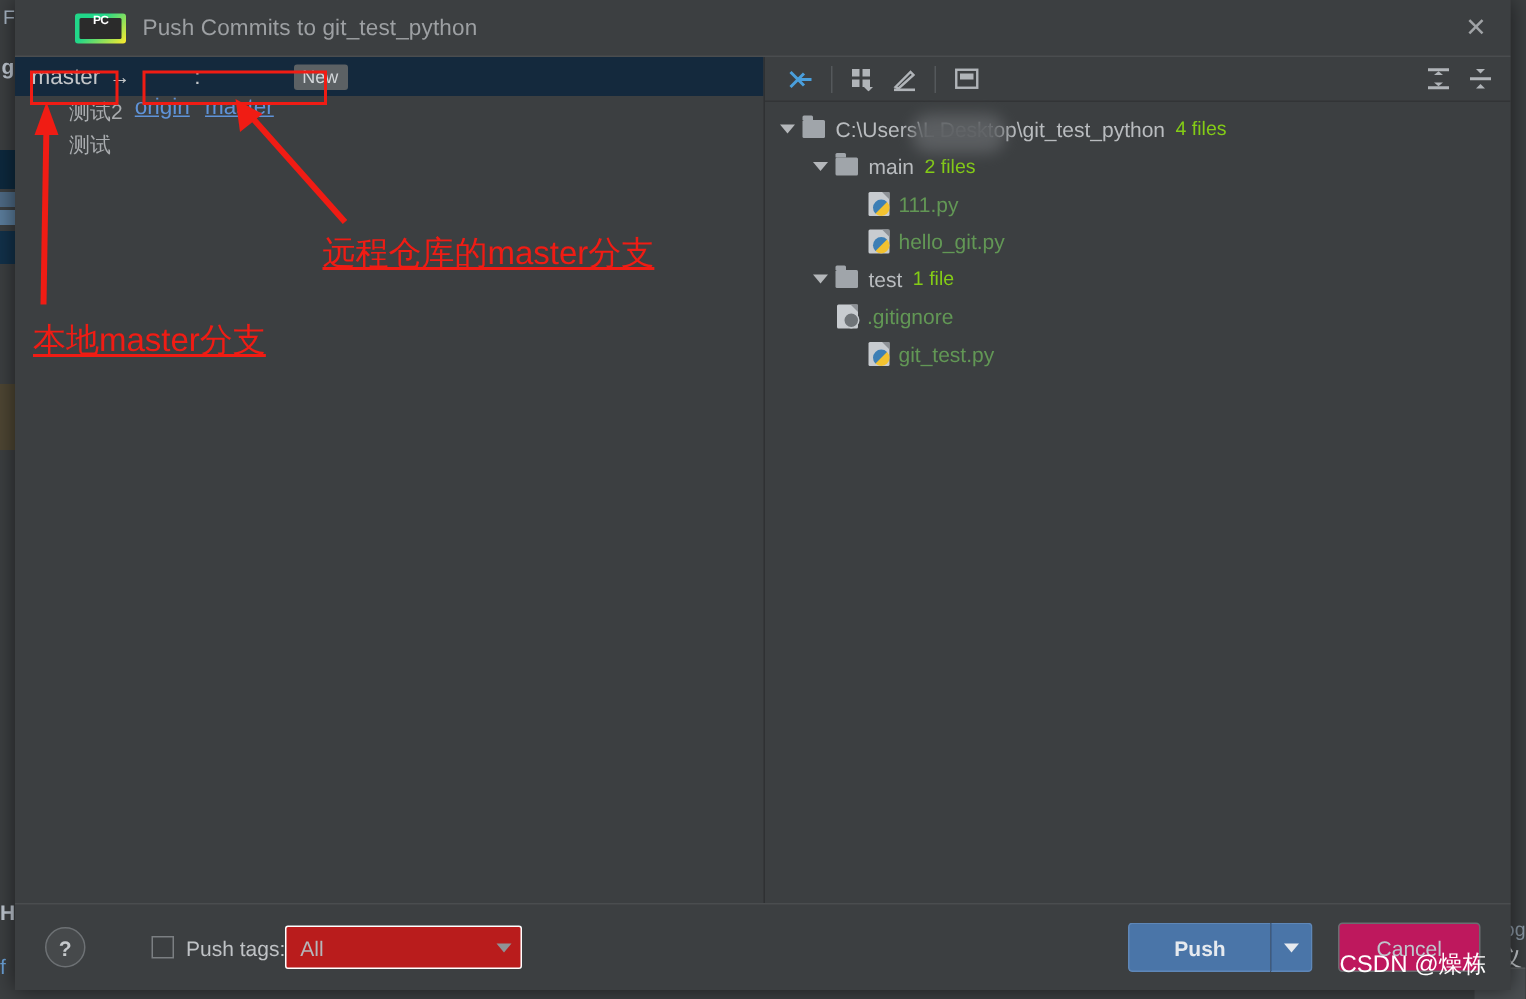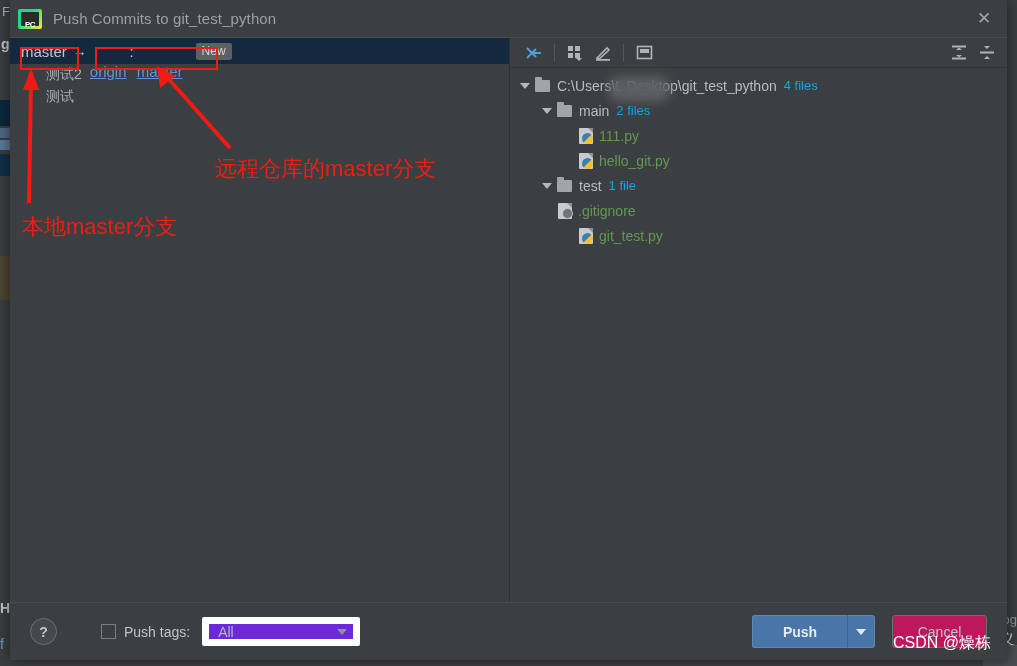--- a/index.html
+++ b/index.html
@@ -35,23 +35,23 @@
     display: flex; flex-direction: column;
     box-shadow: 0 0 14px rgba(0,0,0,0.55);
   }
   .titlebar {
     height: 37px; flex: none;
     display: flex; align-items: center;
     background: #3c3f41;
     padding-left: 8px;
   }
   .pc-icon {
-    width: 24px; height: 20px; border-radius: 2px; flex:none;
+    width: 34px; height: 20px; border-radius: 2px; flex:none;
     background: linear-gradient(135deg,#21d789 0%,#21d789 38%,#ffea2c 100%);
-    position: relative; display:flex; align-items:flex-end; justify-content:center;
+    position: relative; display:flex; align-items:flex-start; justify-content:center;margin-left:32px;
   }
   .pc-icon::before {
     content:""; position:absolute; left:3px; top:3px; right:3px; bottom:3px;
     background:#2b2b2b; border-radius:1px;
   }
   .pc-icon span {
     position: relative; z-index:2; color:#ffffff; font-size:8px; font-weight:bold;
     letter-spacing:-0.5px; font-family:"Liberation Sans",sans-serif;
   }
   .title-text {
@@ -132,21 +132,21 @@
   .gitfile::before{
     content:""; position:absolute; right:0; top:0; border-left:5px solid transparent;
     border-top:5px solid #8d9196;
   }
   .gitfile::after{
     content:""; position:absolute; left:4px; bottom:0px; width:9px; height:9px;
     border-radius:50%; background:#6f7478; border:1.5px solid #c8ccd0;
   }
   .tlabel { color:#b9bcbf; }
   .tlabel.green { color:#629755; }
-  .tcount { color:#0ea5e9; margin-left:7px; font-size:13px;}
+  .tcount { color:#84cc16; margin-left:7px; font-size:13px;}
   .blur-blob {
     position:absolute; left:598px; top:76px; width:62px; height:26px;
     background:#5d6063; border-radius:12px; filter: blur(5px); opacity:0.95;
   }
 
   
   .bottom-bar {
     height: 58px; flex:none; display:flex; align-items:center;
     padding: 0 0 0 20px; background:#3c3f41; border-top:1px solid #4a4d4f;
   }
@@ -154,22 +154,22 @@
     width:27px; height:27px; border-radius:50%; border:1px solid #6d7174;
     background:#46494b; color:#c6c9cc; font-size:14px; font-weight:bold;
     display:flex;align-items:center;justify-content:center; cursor:pointer; flex:none;
   }
   .chk {
     width:15px; height:15px; border:1px solid #7b7f82; background:#3c3f41;
     margin-left: 44px; flex:none; cursor:pointer;
   }
   .chk-label { color:#bfc2c5; font-size:14px; margin-left:8px; flex:none;}
   .combo {
-    margin-left: 12px; width:158px; height:29px; flex:none;
-    border:7px solid #ffffff; background:#6d28d9; border-radius:2px;
+    width:158px; height:29px; flex:none;
+    border:1px solid #ffffff; background:#b91c1c; border-radius:2px;
     display:flex; align-items:center; padding: 0 6px 0 9px; cursor:pointer;
   }
   .combo-val { color:#b4b7ba; font-size:14px; flex:1 1 auto;}
   .combo-arrow {
     width:0;height:0;border-left:5px solid transparent;border-right:5px solid transparent;
     border-top:6px solid #8f9396;
   }
   .btn-spacer { flex:1 1 auto; }
   .push-group { display:flex; flex:none;text-align:center; }
   .push-btn {
@@ -193,20 +193,21 @@
     color:#bfc5cc; font-size:14px;
     display:flex;align-items:center;justify-content:center; cursor:pointer; flex:none;
   }
 
   
   .anno { position:absolute; inset:0; pointer-events:none; }
   .anno svg { position:absolute; left:0; top:0; }
   .anno-text {
     position:absolute; color:#f01c14; font-size:22px; white-space:nowrap;
     font-family:"Liberation Sans","DejaVu Sans",sans-serif;
+    text-decoration:underline;
   }
   .rbox { position:absolute; border:2px solid #f01c14; }
 
   
   .watermark {
     position:absolute; left:893px; top:633px; color:#ffffff; font-size:16px;
     white-space:nowrap; pointer-events:none;
   }
 </style>
 </head>

